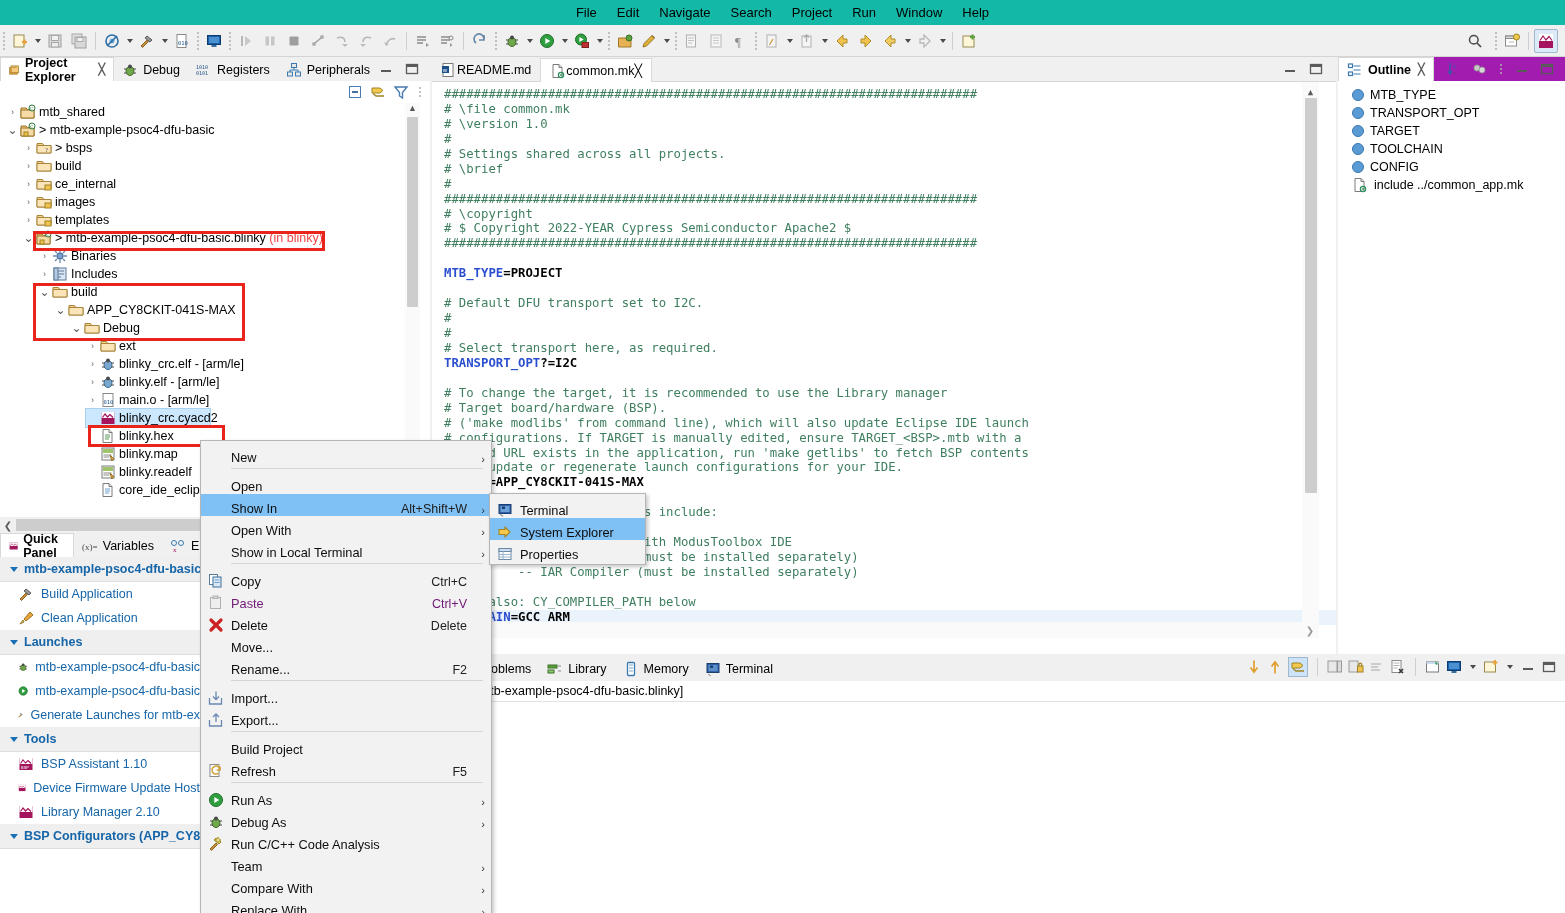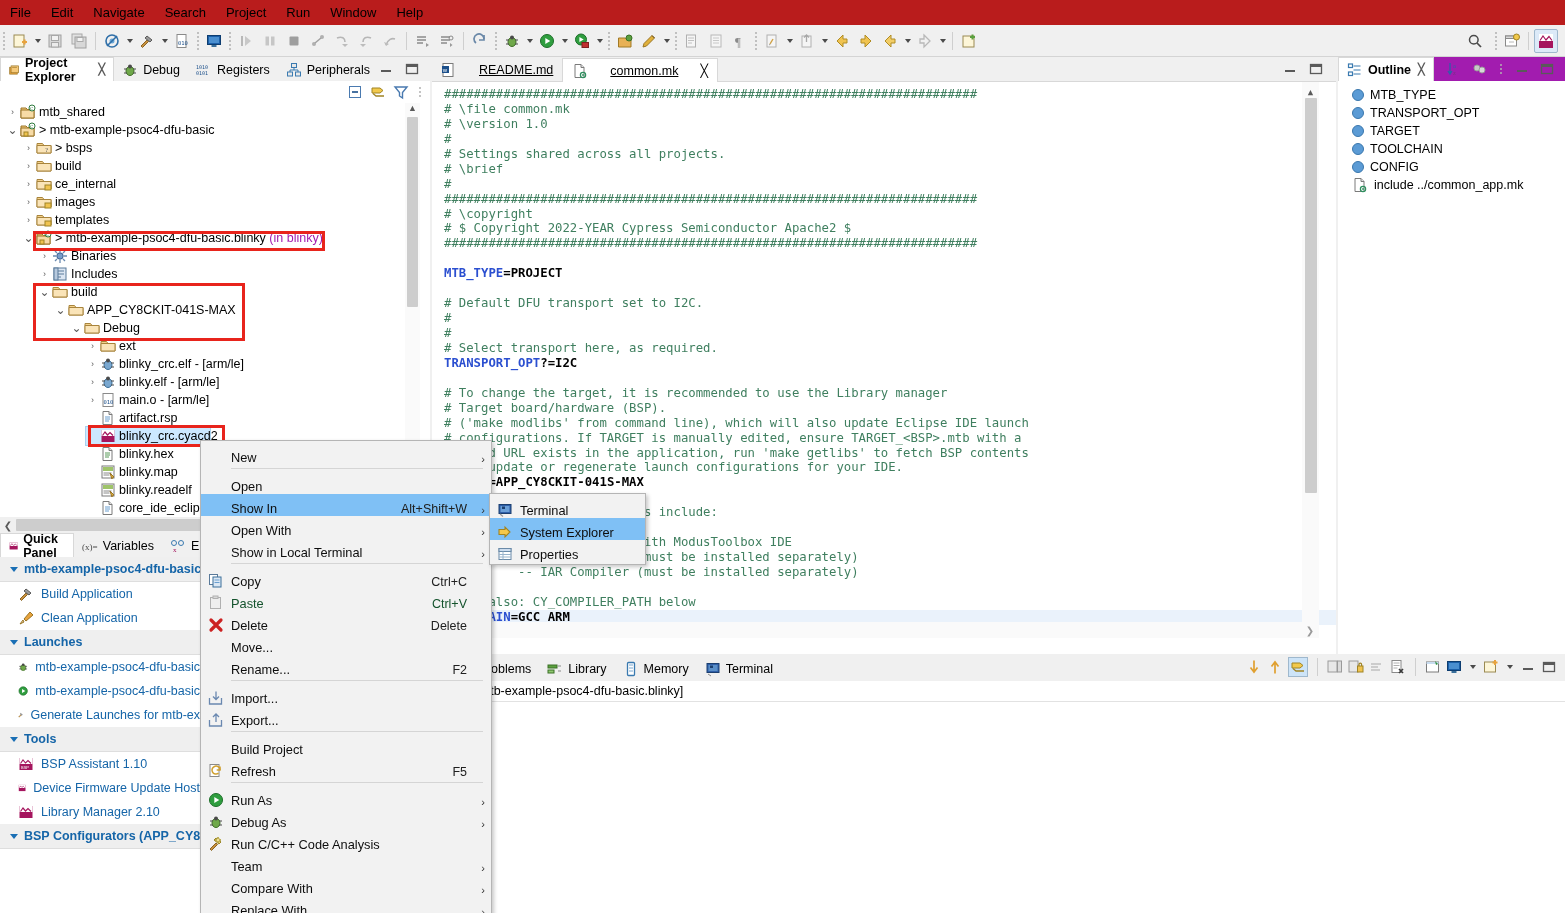--- a/index.html
+++ b/index.html
@@ -8,21 +8,21 @@
     font-family:"Liberation Sans",sans-serif;
     font-size:12.5px;
     color:#000;
     background:#f0f0f0;
     position:relative;
     -webkit-font-smoothing:antialiased;
   }
   
   #menubar{
     position:absolute;left:0;top:0;width:1565px;height:25px;
-    background:#b91c1c;display:flex;align-items:center;
+    background:#14b8a6;display:flex;align-items:center;justify-content:center;
   }
   #menubar .mi{padding:3px 10px;font-size:13px;color:#000;cursor:default;}
 
   
   #toolbar{
     position:absolute;left:0;top:25px;width:1565px;height:31px;
     background:#f0f0f0;border-bottom:1px solid #d4d4d4;
     display:flex;align-items:center;
   }
   .tb-btn{width:22px;height:22px;display:flex;align-items:center;justify-content:center;margin:0 1px;border-radius:2px;}
@@ -38,39 +38,39 @@
   .tabstrip{height:24px;background:#f0f0f0;display:flex;align-items:flex-end;position:relative;}
   .vtab{display:flex;align-items:center;gap:5px;height:23px;padding:0 8px;font-size:12.5px;color:#000;}
   .vtab.active{background:#fff;border-top:1px solid #d8d8d8;border-left:1px solid #d8d8d8;border-right:1px solid #d8d8d8;font-weight:bold;}
   .vtab .xclose{font-size:11px;color:#5a5a5a;margin-left:2px;}
   .pane-toolbar{height:22px;background:#fff;display:flex;align-items:center;justify-content:flex-end;padding-right:6px;gap:7px;}
   .treearea{position:relative;height:414px;overflow:hidden;background:#fff;}
   .trow{height:18px;display:flex;align-items:center;white-space:nowrap;font-size:12.5px;position:relative;}
   .trow .arrow{width:13px;text-align:center;color:#5a5a5a;font-size:9px;flex:none;}
   .trow .tico{width:17px;height:16px;flex:none;margin-right:3px;display:flex;align-items:center;justify-content:center;}
   .trow .lbl{color:#000;}
-  .trow .sub{color:#a21caf;}
+  .trow .sub{color:#ef4444;}
   .sel-row{background:#cce8ff;outline:1px solid #a8d2f0;}
   .redbox{position:absolute;border:3px solid #e8241c;box-sizing:border-box;pointer-events:none;}
   .vscroll{position:absolute;right:0;top:0;width:15px;background:#fff;}
   .vthumb{position:absolute;width:11px;left:2px;background:#cdcdcd;border-radius:1px;}
   .hscroll{position:absolute;left:0;bottom:0;height:16px;width:100%;background:#f0f0f0;display:flex;align-items:center;}
   .hthumb{height:12px;background:#cdcdcd;border-radius:1px;}
 
   
   #quickpane{position:absolute;left:0;top:533px;width:200px;height:380px;background:#fff;}
   .qp-sec{height:24px;display:flex;align-items:center;gap:6px;padding-left:10px;background:#efefef;border-bottom:1px solid #dedede;}
   .qp-sec .caret{width:0;height:0;border-left:4.5px solid transparent;border-right:4.5px solid transparent;border-top:5px solid #1a6fb5;}
   .qp-sec span{font-weight:bold;color:#1565a8;font-size:12.5px;white-space:nowrap;}
   .qp-item{height:24px;display:flex;align-items:center;gap:7px;padding-left:18px;font-size:12.5px;color:#1565a8;white-space:nowrap;}
 
   
   #editor{position:absolute;left:432px;top:57px;width:904px;height:597px;background:#fff;}
   .etabstrip{height:24px;background:#f0f0f0;display:flex;align-items:flex-end;border-bottom:1px solid #d8d8d8;}
-  .etab{display:flex;align-items:center;gap:22px;height:23px;padding:0 9px;font-size:12.5px;text-decoration:underline;}
+  .etab{display:flex;align-items:center;gap:0;height:23px;padding:0 9px;font-size:12.5px;}
   .etab.active{background:#fff;border-top:1px solid #d8d8d8;border-left:1px solid #d8d8d8;border-right:1px solid #d8d8d8;position:relative;top:1px;}
   .codearea{position:relative;height:556px;background:#fff;overflow:hidden;font-family:"DejaVu Sans Mono","Liberation Mono",monospace;font-size:12.3px;line-height:14.95px;}
   .cl{white-space:pre;padding-left:12px;height:14.95px;}
   .cmt{color:#3f7f5f;}
   .kw{color:#2b4fd0;font-weight:bold;}
   .hl-line{background:#eaf2fb;}
 
   
   #outline{position:absolute;left:1338px;top:57px;width:227px;height:597px;background:#fff;}
   .ol-row{height:18px;display:flex;align-items:center;gap:6px;padding-left:14px;font-size:12.5px;}
@@ -86,21 +86,21 @@
   
   #ctxmenu{position:absolute;left:200px;top:440px;width:290px;background:#f2f2f2;border:1px solid #b5b5b5;
            box-shadow:2px 2px 4px rgba(0,0,0,.22);z-index:40;padding:2px 0;}
   #submenu{position:absolute;left:489px;top:493px;width:155px;background:#f2f2f2;border:1px solid #b5b5b5;
            box-shadow:2px 2px 4px rgba(0,0,0,.22);z-index:50;padding:2px 0;}
   .mrow{height:22px;display:flex;align-items:flex-end;position:relative;font-size:12.8px;color:#0d0d0d;}
   .mrow.hi{background:#7fc0f5;}
   .mrow .mico{width:30px;display:flex;align-items:center;justify-content:center;flex:none;}
   .mrow .mlbl{flex:1;}
   .mrow .macc{color:#202020;font-size:12.5px;padding-right:8px;}
-  .mrow.dis .mlbl,.mrow.dis .macc{color:#14532d;}
+  .mrow.dis .mlbl,.mrow.dis .macc{color:#701a75;}
   .mrow .mchev{width:16px;text-align:center;font-size:11px;color:#333;}
   .msep{height:1px;background:#d5d5d5;margin:3px 8px 3px 30px;}
 
   .brd{border:1px solid #9fb8cd;}
 </style>
 </head>
 <body>
 
 <div id="menubar">
   <div class="mi">File</div>
@@ -651,31 +651,20 @@
         </div>
         <div class="trow" style="padding-left: 86px;">
           <span class="arrow" style="">›</span>
           <span class="tico">
             <svg class="ic" viewBox="0 0 16 16">
               <rect x="3" y="1.5" width="10" height="13" fill="#fff" stroke="#8a8a8a"></rect>
               <text x="3.5" y="12" font-size="5.5" fill="#1b4f8a" font-family="monospace">010</text>
             </svg>
           </span>
           <span class="lbl">main.o - [arm/le]</span>
-        </div>
-        <div class="trow" style="padding-left: 86px;">
-          <span class="arrow" style=""></span>
-          <span class="tico">
-            <svg class="ic" viewBox="0 0 16 16">
-              <path d="M3 1.5h6l3 3v10H3z" fill="#fff" stroke="#7a7a7a"></path>
-              <path d="M9 1.5v3h3" fill="#e2e2e2" stroke="#7a7a7a"></path>
-              <path d="M5 7h5M5 9h5M5 11h4" stroke="#6a9fd0"></path>
-            </svg>
-          </span>
-          <span class="lbl">artifact.rsp</span>
         </div>
         <div class="trow sel-row" style="padding-left: 0px; width: 124px; margin-left: 86px;">
           <span class="arrow" style=""></span>
           <span class="tico">
             <svg class="ic" viewBox="0 0 16 16">
               <rect x="1.5" y="2" width="13" height="12" fill="#a5155e"></rect>
               <rect x="1.5" y="2" width="13" height="6" fill="#fff"></rect>
               <path d="M2.5 7.5L5 4l2.5 3 2.5-2.5 3 3" fill="none" stroke="#a5155e" stroke-width="1.2"></path>
             </svg>
           </span>

